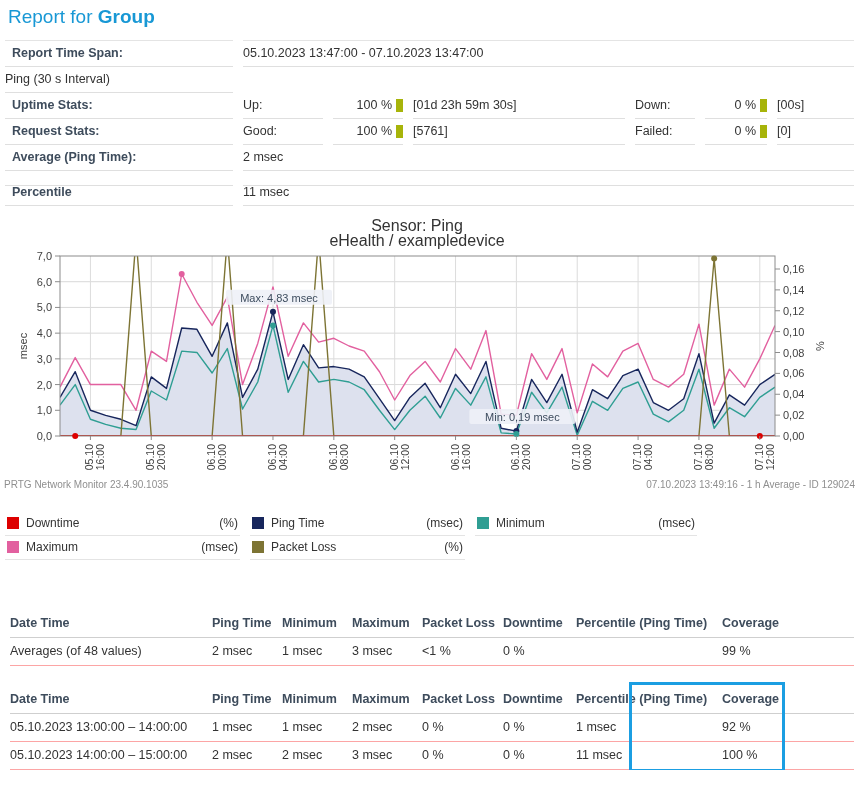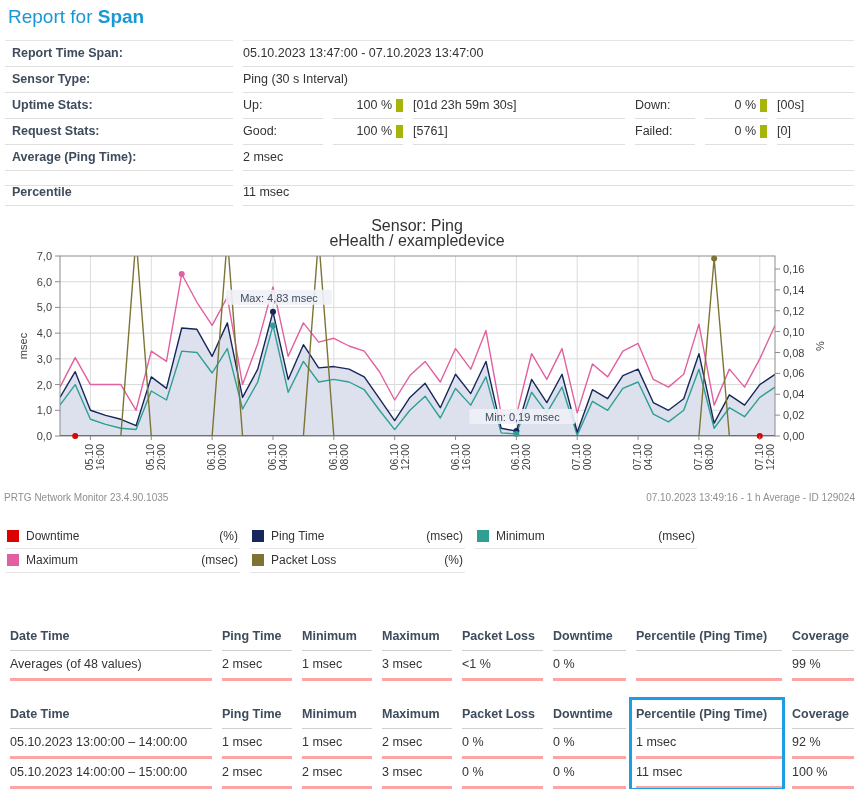--- a/index.html
+++ b/index.html
@@ -17,55 +17,54 @@
   .cell { border-bottom:1px solid #dfdfdf; padding:5px 0 6px 0; display:flex; align-items:center; min-height:14px; }
   .info-table .info-row:first-child .cell { border-top:1px solid #e4e4e4; }
   .lbl { font-weight:bold; color:#3e4c5c; padding-left:7px; }
   .val-bar { justify-content:flex-end; }
   .limebar { display:inline-block; width:7px; height:13px; margin-left:4px; }
   .spacer-row .cell { padding:0; }
 
   
   .chart-block { margin-top:12px; }
   .chart-titles { width:834px; text-align:center; font-size:16px; color:#333; line-height:15px; }
-  .chart-footer { display:flex; justify-content:space-between; margin:13px 4px; font-size:10px; color:#8f8f8f; }
+  .chart-footer { display:flex; justify-content:space-between; margin:0 4px; font-size:10px; color:#8f8f8f; }
   svg text { font-family:"Liberation Sans",sans-serif; }
   .axis-tick-label { font-size:11px; fill:#3f3f3f; }
   .x-tick-label { font-size:10.5px; fill:#3f3f3f; }
   .axis-title { font-size:11px; fill:#3f3f3f; }
   .annotation-text { font-size:11px; fill:#3d4c5e; }
 
   
   .legend { margin:22px 5px 0 5px; display:grid; grid-template-columns:235px 215px 222px; column-gap:10px; font-size:12px; }
   .legend-item { display:flex; align-items:center; border-bottom:1px solid #e4e4e4; padding:4px 0 5px 2px; }
   .legend-swatch { width:12px; height:12px; margin-right:7px; flex:0 0 auto; }
   .legend-unit { margin-left:auto; padding-right:2px; }
 
   
   .data-table { margin:0 5px; position:relative; }
-  .t-row { display:grid; grid-template-columns:202px 70px 70px 70px 81px 73px 146px 1fr; column-gap:10px; padding-left:5px; }
-  .t-cell { border-bottom:3px solid #fca5a5; padding:6px 0 7px 0; min-height:14px; }
+  .t-row { display:grid; grid-template-columns:202px 70px 70px 70px 81px 73px 146px 1fr; padding-left:5px; }
+  .t-cell { border-bottom:1px solid #fca5a5; padding:6px 0 7px 0; min-height:14px; }
   .t-head .t-cell { font-weight:bold; color:#3e4c5c; border-bottom:1px solid #cfcfcf; }
   .table-gap-large { height:50px; }
   .table-gap-small { height:20px; }
   .highlight-box { position:absolute; left:624px; width:150px; top:-4px; bottom:-2px;
                    border:3px solid #1b9ee2; pointer-events:none; }
 </style>
 </head>
 <body>
 
-<h1 class="page-title"><span>Report for </span><span class="bold">Span</span></h1>
+<h1 class="page-title"><span>Report for </span><span class="bold">Group</span></h1>
 
 <div class="info-table">
   <div class="info-row simple">
     <div class="cell lbl">Report Time Span:</div>
     <div class="cell">05.10.2023 13:47:00 - 07.10.2023 13:47:00</div>
   </div>
   <div class="info-row simple">
-    <div class="cell lbl">Sensor Type:</div>
     <div class="cell">Ping (30 s Interval)</div>
   </div>
   <div class="info-row stats">
     <div class="cell lbl">Uptime Stats:</div>
     <div class="cell">Up:</div>
     <div class="cell val-bar">
         <span>100 %</span>
         <span class="limebar" style="background: rgb(167, 180, 10);"></span>
       </div>
     <div class="cell">[01d 23h 59m 30s]</div>

